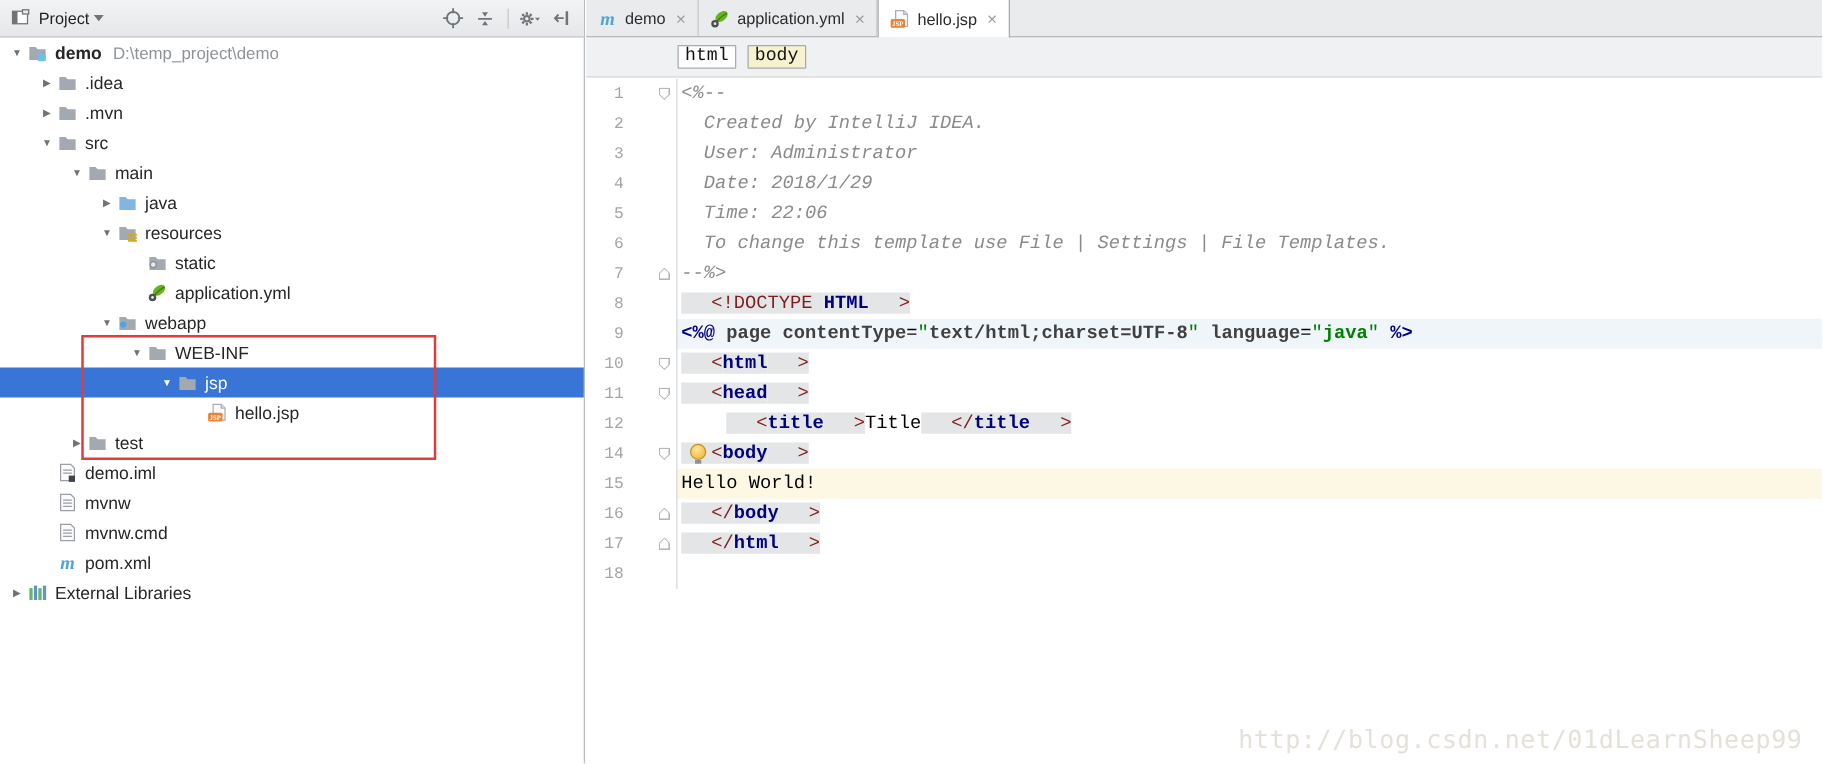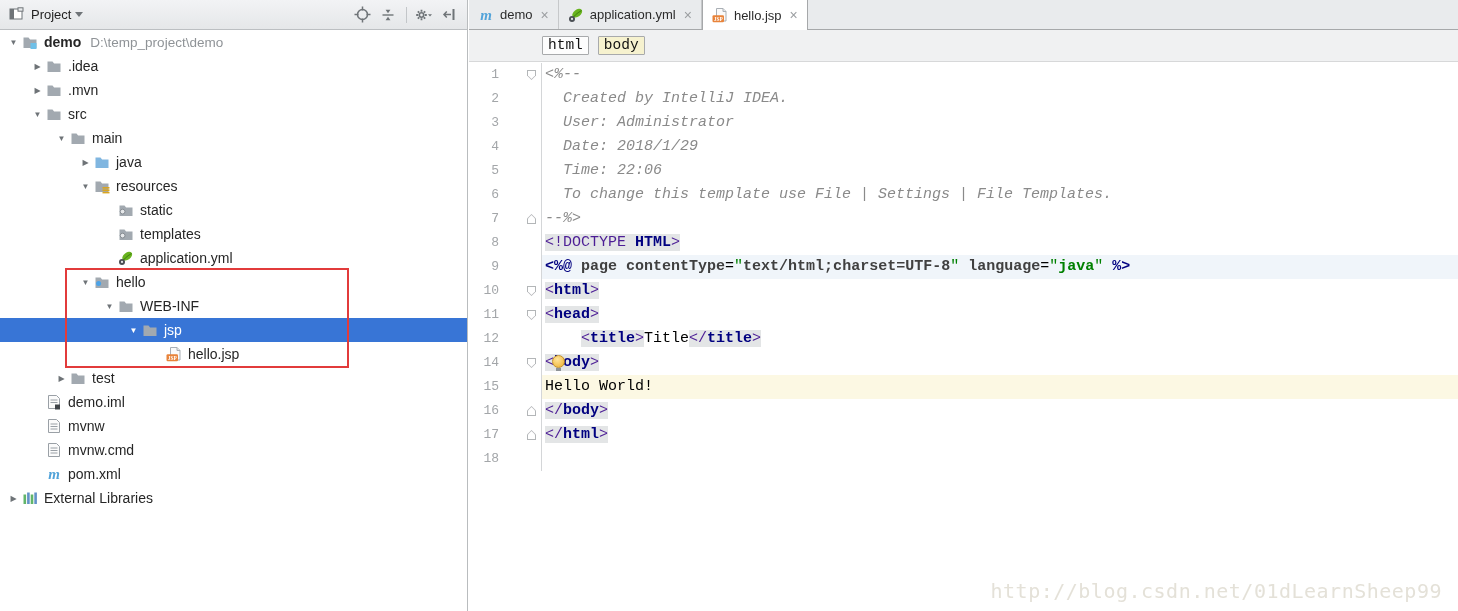--- a/index.html
+++ b/index.html
@@ -71,21 +71,21 @@
     width:30px; flex:none; text-align:right; color:#a3a6a9; font-size:13px;
   }
   .cline .foldc { width:42px; flex:none; position:relative; }
   .cline .cnt {
     flex:1; border-left:1px solid #d4d6d8; padding-left:3px;
     white-space:pre; color:#000; position:relative;
   }
   .cline .cnt.cur { background:#fcf8e3; }
   .cline .cnt.tint { background:#f0f5fa; }
   .s-cmt { color:#8a8a8a; font-style:italic; }
-  .s-tag { color:#4c1d95; }
+  .s-tag { color:#7f1d1d;padding-left:24px; }
   .s-tagb { color:#000080; font-weight:bold; }
   .s-dir { color:#000080; font-weight:bold; }
   .s-attr { color:#404040; font-weight:bold; }
   .s-str { color:#008000; }
   .s-strb { color:#008000; font-weight:bold; }
   .s-plain { color:#000; }
   .chip { background:#e3e5e6; }
   
   .fm { position:absolute; right:5px; top:7px; width:9px; height:10px; }
   .fm i { position:absolute; inset:0; display:block; }
@@ -231,47 +231,37 @@
               <path d="M1.5 5.2V3.6h5l1.6 1.8h6.4V14H1.5z" fill="#a2a9b0"></path>
               <circle cx="4.6" cy="9.6" r="2.4" fill="#e6e8ea" stroke="#868c92"></circle>
             </svg>
           </span>
           <span class="lbl">static</span>
         </div>
         <div class="trow" style="padding-left: 101px;">
           <span class="arr"></span>
           <span class="icn">
             <svg width="16" height="16" viewBox="0 0 16 16">
-              <path d="M1.5 5.2V3.6h5l1.6 1.8h6.4V14H1.5z" fill="#a2a9b0"></path>
-              <circle cx="4.6" cy="9.6" r="2.4" fill="#e6e8ea" stroke="#868c92"></circle>
-            </svg>
-          </span>
-          <span class="lbl">templates</span>
-        </div>
-        <div class="trow" style="padding-left: 101px;">
-          <span class="arr"></span>
-          <span class="icn">
-            <svg width="16" height="16" viewBox="0 0 16 16">
               <ellipse cx="9.2" cy="6.2" rx="5.6" ry="3.5" transform="rotate(-38 9.2 6.2)" fill="#68b31e"></ellipse>
               <path d="M3.5 13.5C5.5 9 8.5 6.5 13.5 3.5" stroke="#3e7d12" stroke-width="1" fill="none"></path>
               <circle cx="4" cy="11.9" r="3" fill="#4a4f54"></circle>
               <circle cx="4" cy="11.9" r="1.1" fill="#e8eaec"></circle>
             </svg>
           </span>
           <span class="lbl">application.yml</span>
         </div>
         <div class="trow" style="padding-left: 77px;">
           <span class="arr">▼</span>
           <span class="icn">
             <svg width="16" height="16" viewBox="0 0 16 16">
               <path d="M1.5 5.2V3.6h5l1.6 1.8h6.4V14H1.5z" fill="#a2a9b0"></path>
               <circle cx="4.6" cy="9.6" r="2.5" fill="#4ba3e8"></circle>
             </svg>
           </span>
-          <span class="lbl">hello</span>
+          <span class="lbl">webapp</span>
         </div>
         <div class="trow" style="padding-left: 101px;">
           <span class="arr">▼</span>
           <span class="icn">
             <svg width="16" height="16" viewBox="0 0 16 16">
               <path d="M1.5 5.2V3.6h5l1.6 1.8h6.4V14H1.5z" fill="#a2a9b0"></path>
             </svg>
           </span>
           <span class="lbl">WEB-INF</span>
         </div>

